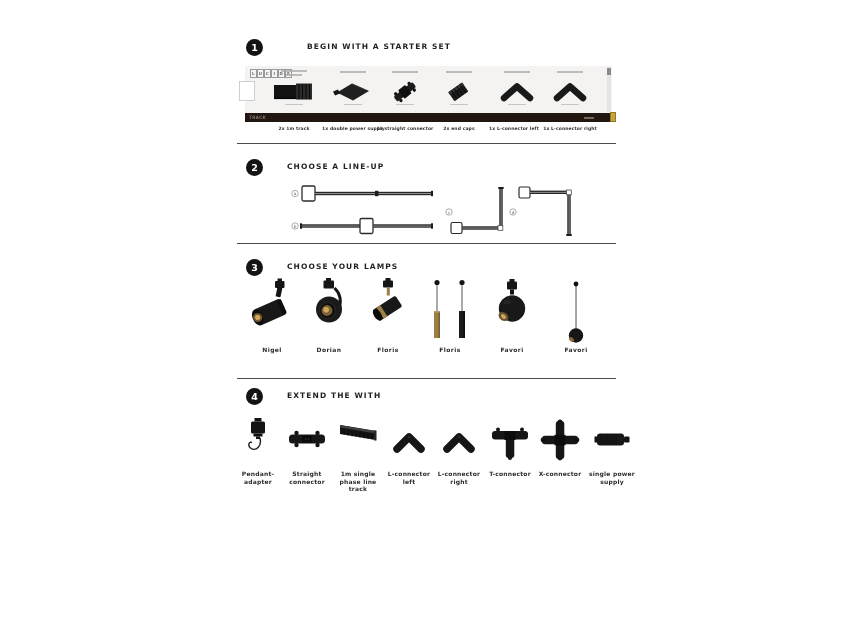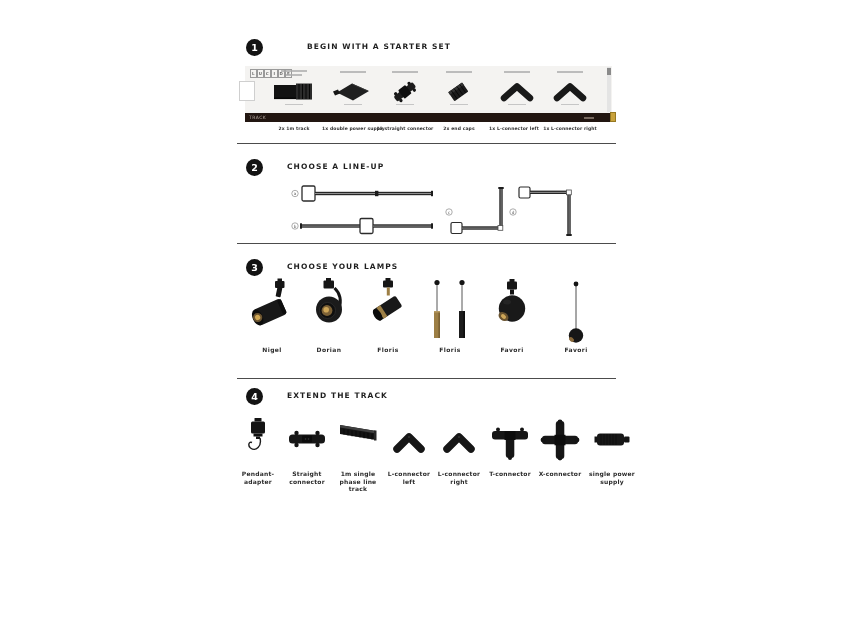--- a/index.html
+++ b/index.html
@@ -254,21 +254,21 @@
   <div class="lamp-name" style="left:358px;">Floris</div>
   <div class="lamp-name" style="left:420px;">Floris</div>
   <div class="lamp-name" style="left:482px;">Favori</div>
   <div class="lamp-name" style="left:546px;">Favori</div>
 
   <div class="divider" style="top:378px;"></div>
 
   <div class="step-circle" style="left:246px;top:388px;">
     <span>4</span>
   </div>
-  <div class="step-title" style="left:287px;top:391px;">EXTEND THE TRACK</div>
+  <div class="step-title" style="left:287px;top:391px;">EXTEND THE WITH</div>
 
   <svg style="left:233px;top:418px;" width="400" height="46" viewBox="0 0 400 46">
 
     <g>
       <rect x="21.5" y="0" width="7" height="3.5" rx="0.5" fill="#141414"></rect>
       <rect x="18" y="3.5" width="14" height="12" rx="1.5" fill="#141414"></rect>
       <rect x="20.5" y="15.5" width="9" height="3" fill="#101010"></rect>
       <rect x="23" y="18.5" width="4" height="2.5" fill="#141414"></rect>
       <path d="M27 20 C 29 28, 23 34, 17.5 30 C 14.5 27.5, 16 23, 19 24.5" stroke="#1d1d1d" stroke-width="1.4" fill="none"></path>
     </g>

